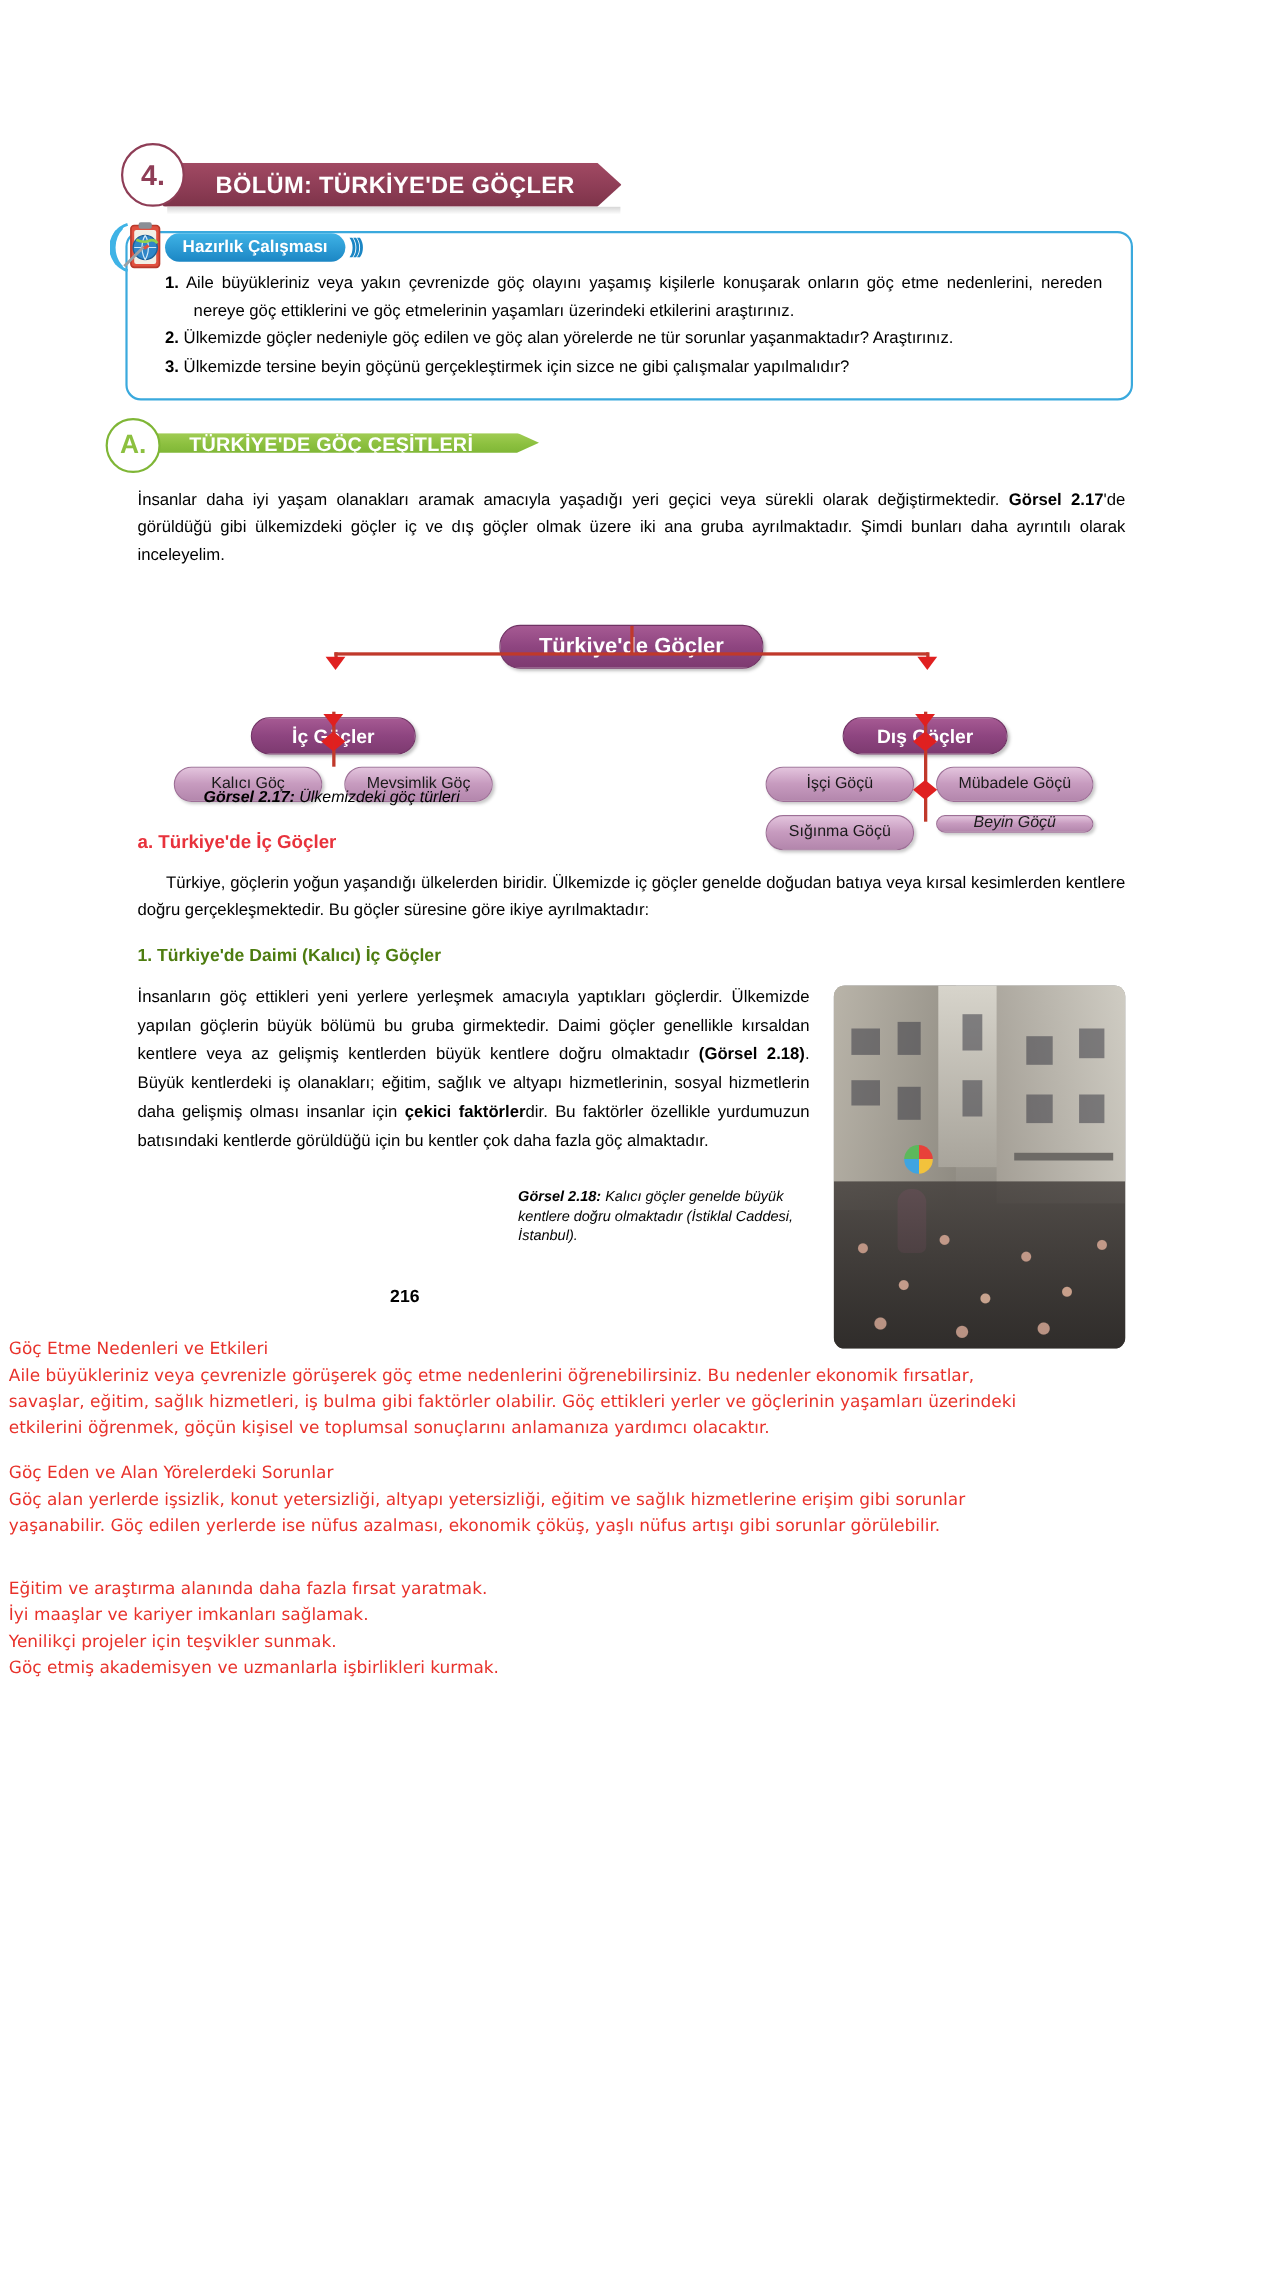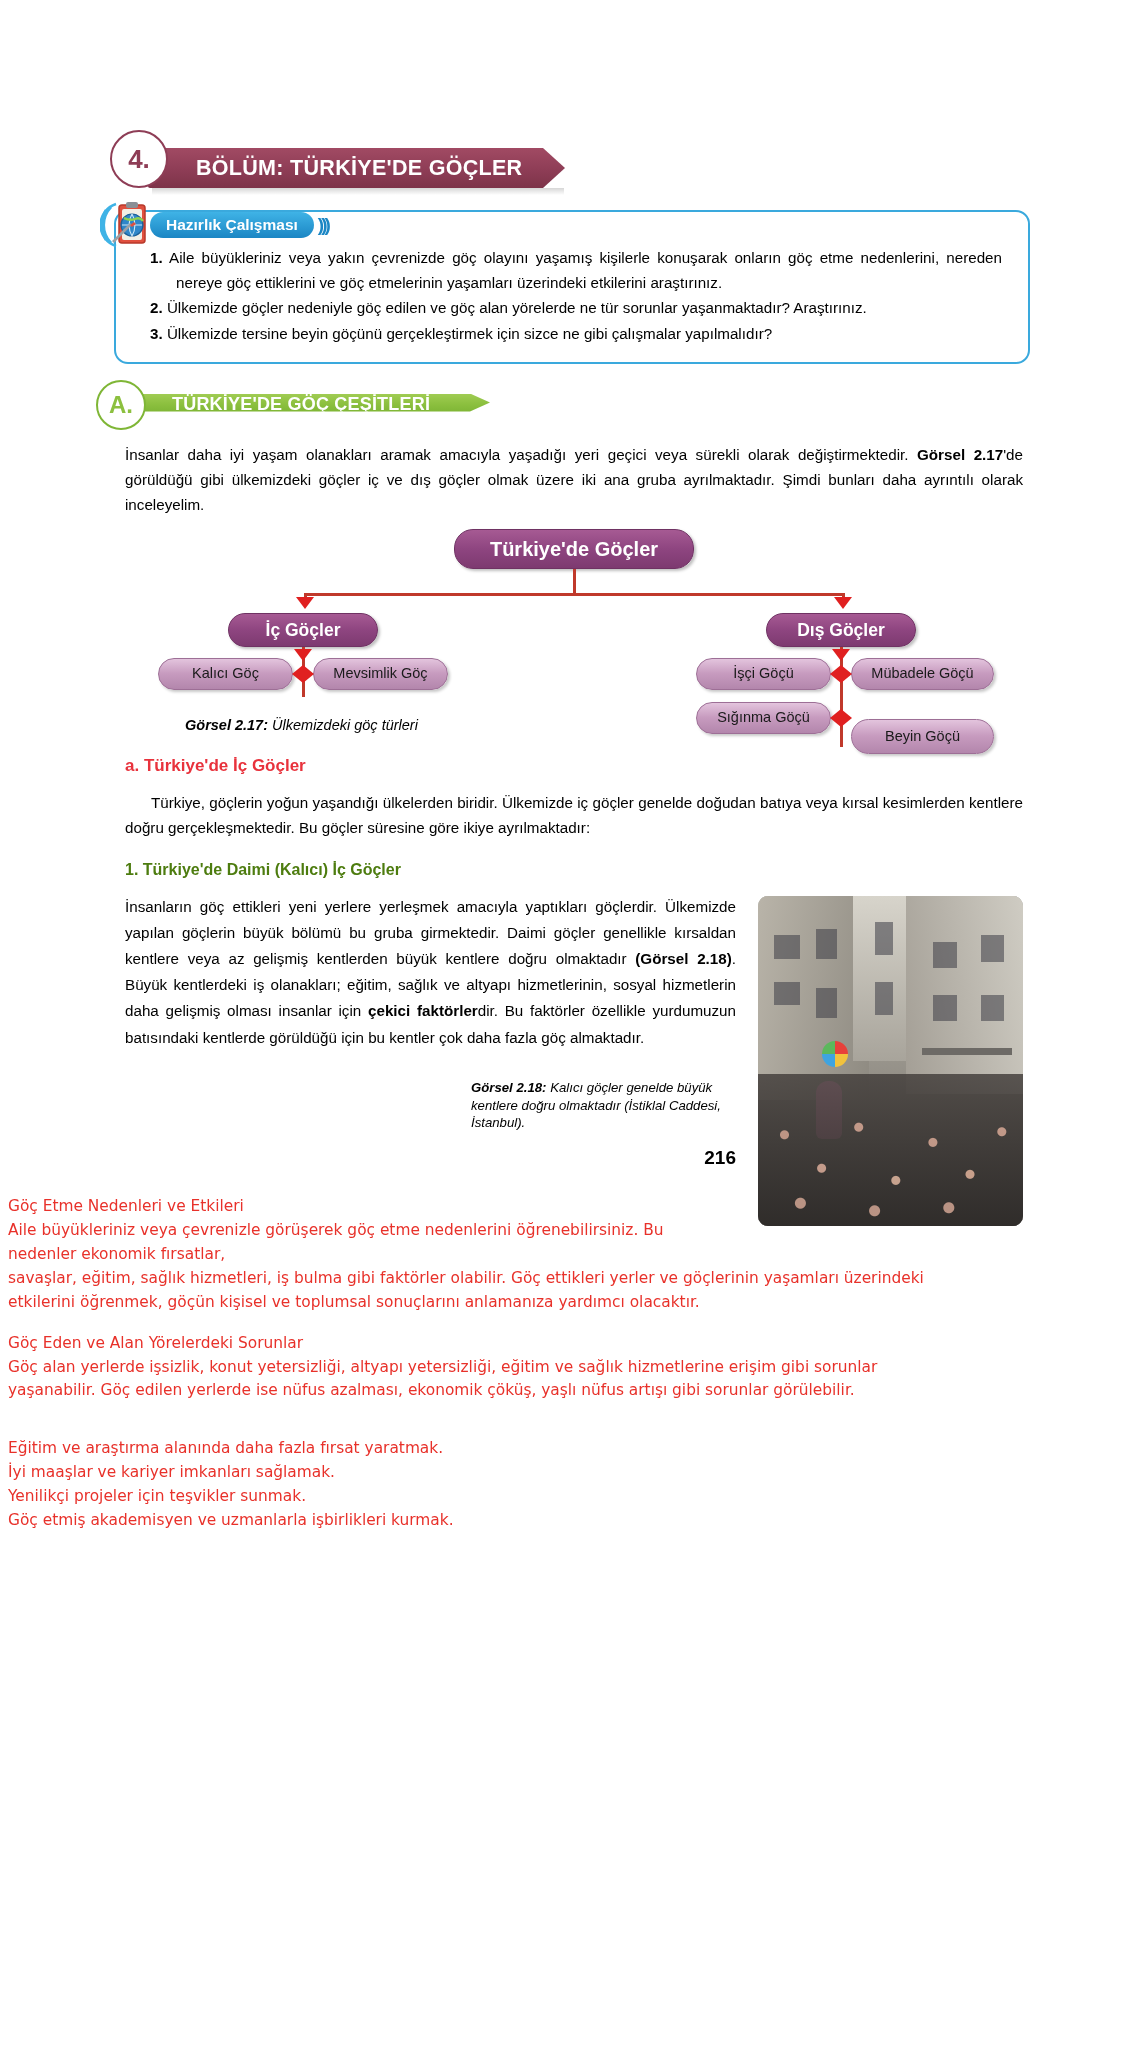--- a/index.html
+++ b/index.html
@@ -93,21 +93,21 @@
     font-size:15.2px; line-height:1.66; text-align:justify;
     margin:14px 125px 0 125px;
   }
   .body-p b { font-weight:bold; }
   .body-p.indent { text-indent:26px; }
 
   
   .diagram { position:relative; width:1148px; height:225px; margin-top:8px; }
   .node {
     position:absolute; display:flex; align-items:center; justify-content:center;
-    border-radius:19px; text-align:center; line-height:1.1;
+    border-radius:19px; text-align:center; line-height:1.1;margin-top:39px;
   }
   .node.lvl1 {
     background:linear-gradient(180deg,#a65a93 0%, #8e4580 50%, #7d3a70 100%);
     border:1.5px solid #6f3263; color:#fff; font-weight:bold; font-size:20px;
     box-shadow:2px 2px 3px rgba(0,0,0,.25);
   }
   .node.lvl2 {
     background:linear-gradient(180deg,#a65a93 0%, #8e4580 50%, #7d3a70 100%);
     border:1.5px solid #6f3263; color:#fff; font-weight:bold; font-size:17.5px;
     box-shadow:2px 2px 3px rgba(0,0,0,.25);
@@ -170,21 +170,21 @@
   }
   .photo .balloon { position:absolute; left:24%; top:44%; width:26px; height:26px; border-radius:50%;
      background:conic-gradient(#e8413a 0 25%, #f2c23c 0 50%, #3fa4e0 0 75%, #5cb85c 0 100%); }
   .photo .pink { position:absolute; left:22%; top:56%; width:26px; height:58px; border-radius:12px 12px 6px 6px; background:#f49bc6; }
   .photo .awn { position:absolute; right:4%; top:46%; width:34%; height:7px; background:#6d6a66; }
   .cap-photo { font-size:13.2px; font-style:italic; line-height:1.34; clear:right; }
   .cap-photo b { font-weight:bold; font-style:italic;}
   .col-text { font-size:15.2px; line-height:1.72; text-align:justify; }
   .col-text b { font-weight:bold; }
 
-  .pageno { text-align:right; font-size:19px; font-weight:bold; margin-top:2px; }
+  .pageno { text-align:center; font-size:16px; font-weight:bold; margin-top:26px; }
 
   
   .notes {
     margin:26px 0 0 8px; width:1130px;
     color:#e8312a;
     font-family:"DejaVu Sans", sans-serif;
     font-size:15.4px; line-height:1.55;
   }
   .notes .nh { margin-top:0; }
   .notes p { margin:0; }
@@ -295,21 +295,21 @@
     </div>
     <div class="node lvl3" style="left:851px; top:133px; width:143px; height:32px;">
       <span>Mübadele Göçü</span>
     </div>
     <div class="arrow-l" style="left:830px; top:140px;"></div>
     <div class="arrow-r" style="left:841px; top:140px;"></div>
 
     <div class="node lvl3" style="left:696px; top:177px; width:135px; height:32px;">
       <span>Sığınma Göçü</span>
     </div>
-    <div class="node lvl3" style="left:851px; top:194px; width:143px; height:35px;">
+    <div class="node lvl3" style="left:851px; top:177px; width:143px; height:16px;font-style:italic;">
       <span>Beyin Göçü</span>
     </div>
     <div class="arrow-l" style="left:830px; top:184px;"></div>
     <div class="arrow-r" style="left:841px; top:184px;"></div>
 
     <div class="fig-cap" style="left:185px; top:192px;">
       <b>Görsel 2.17:</b><span> Ülkemizdeki göç türleri</span>
     </div>
   </div>
 

